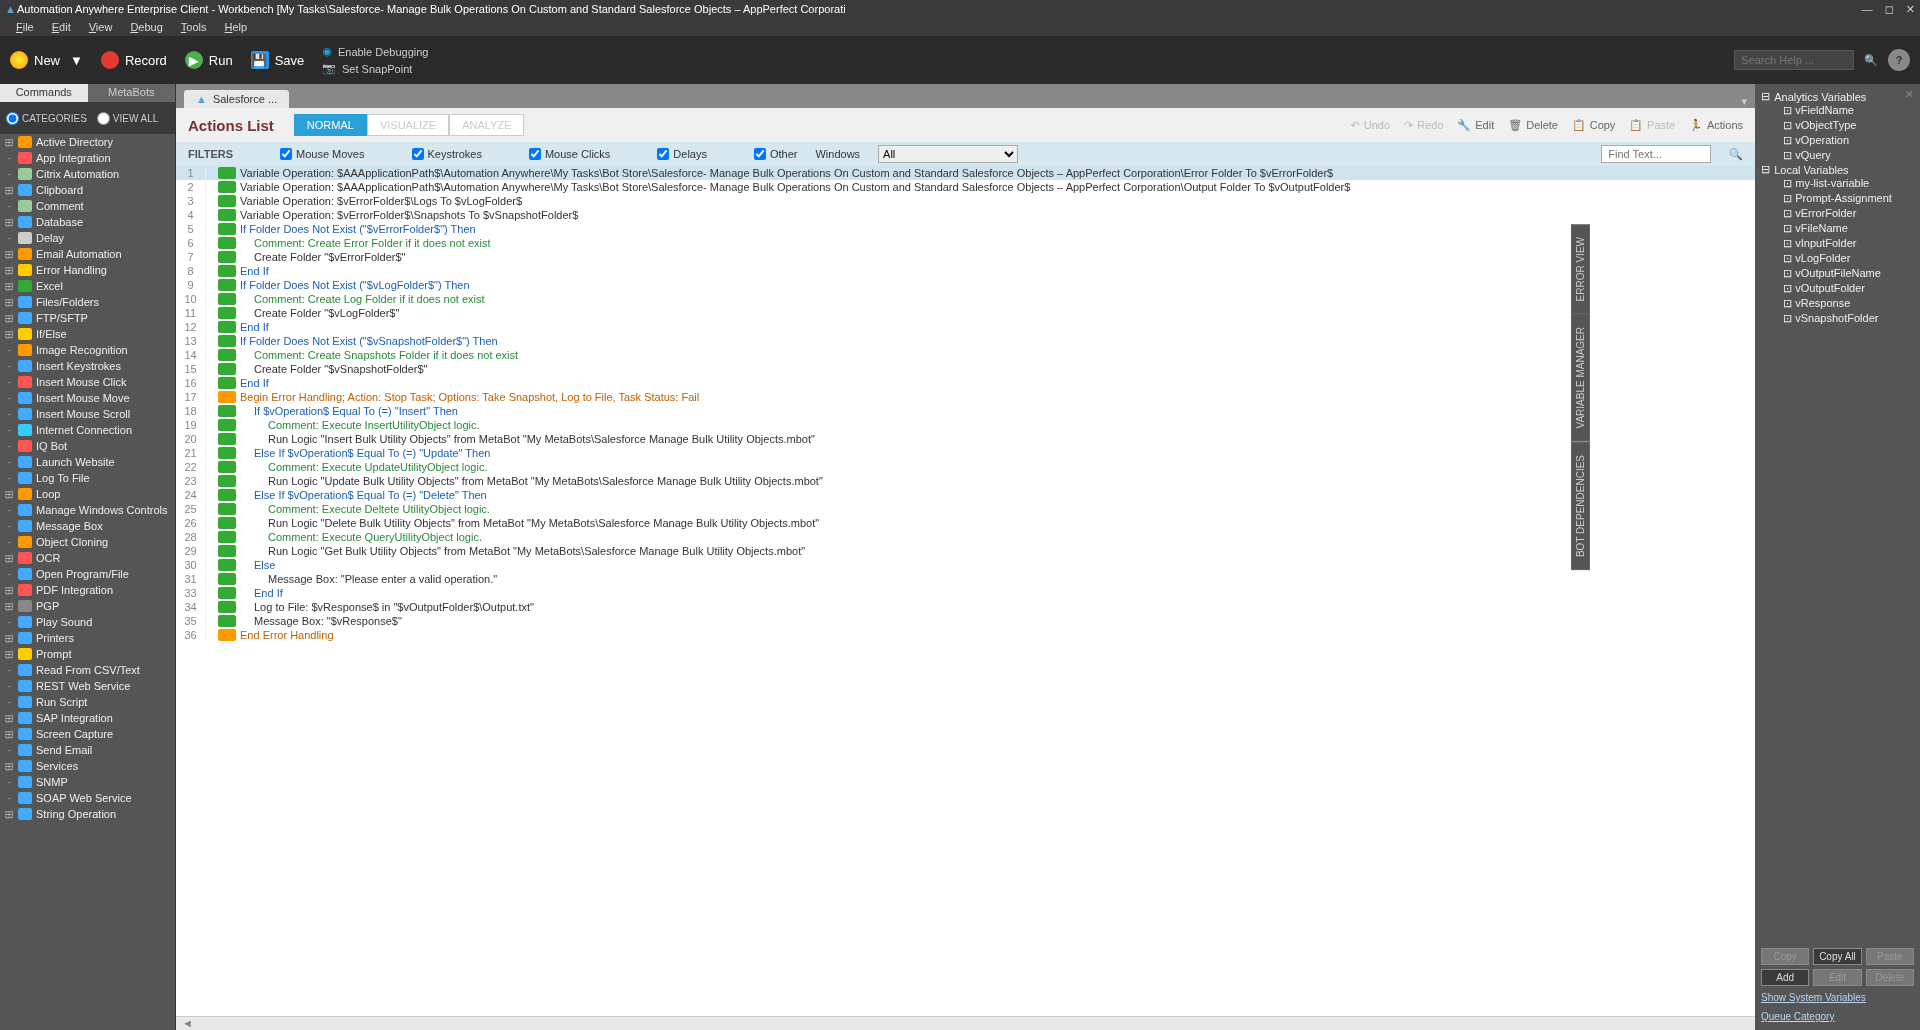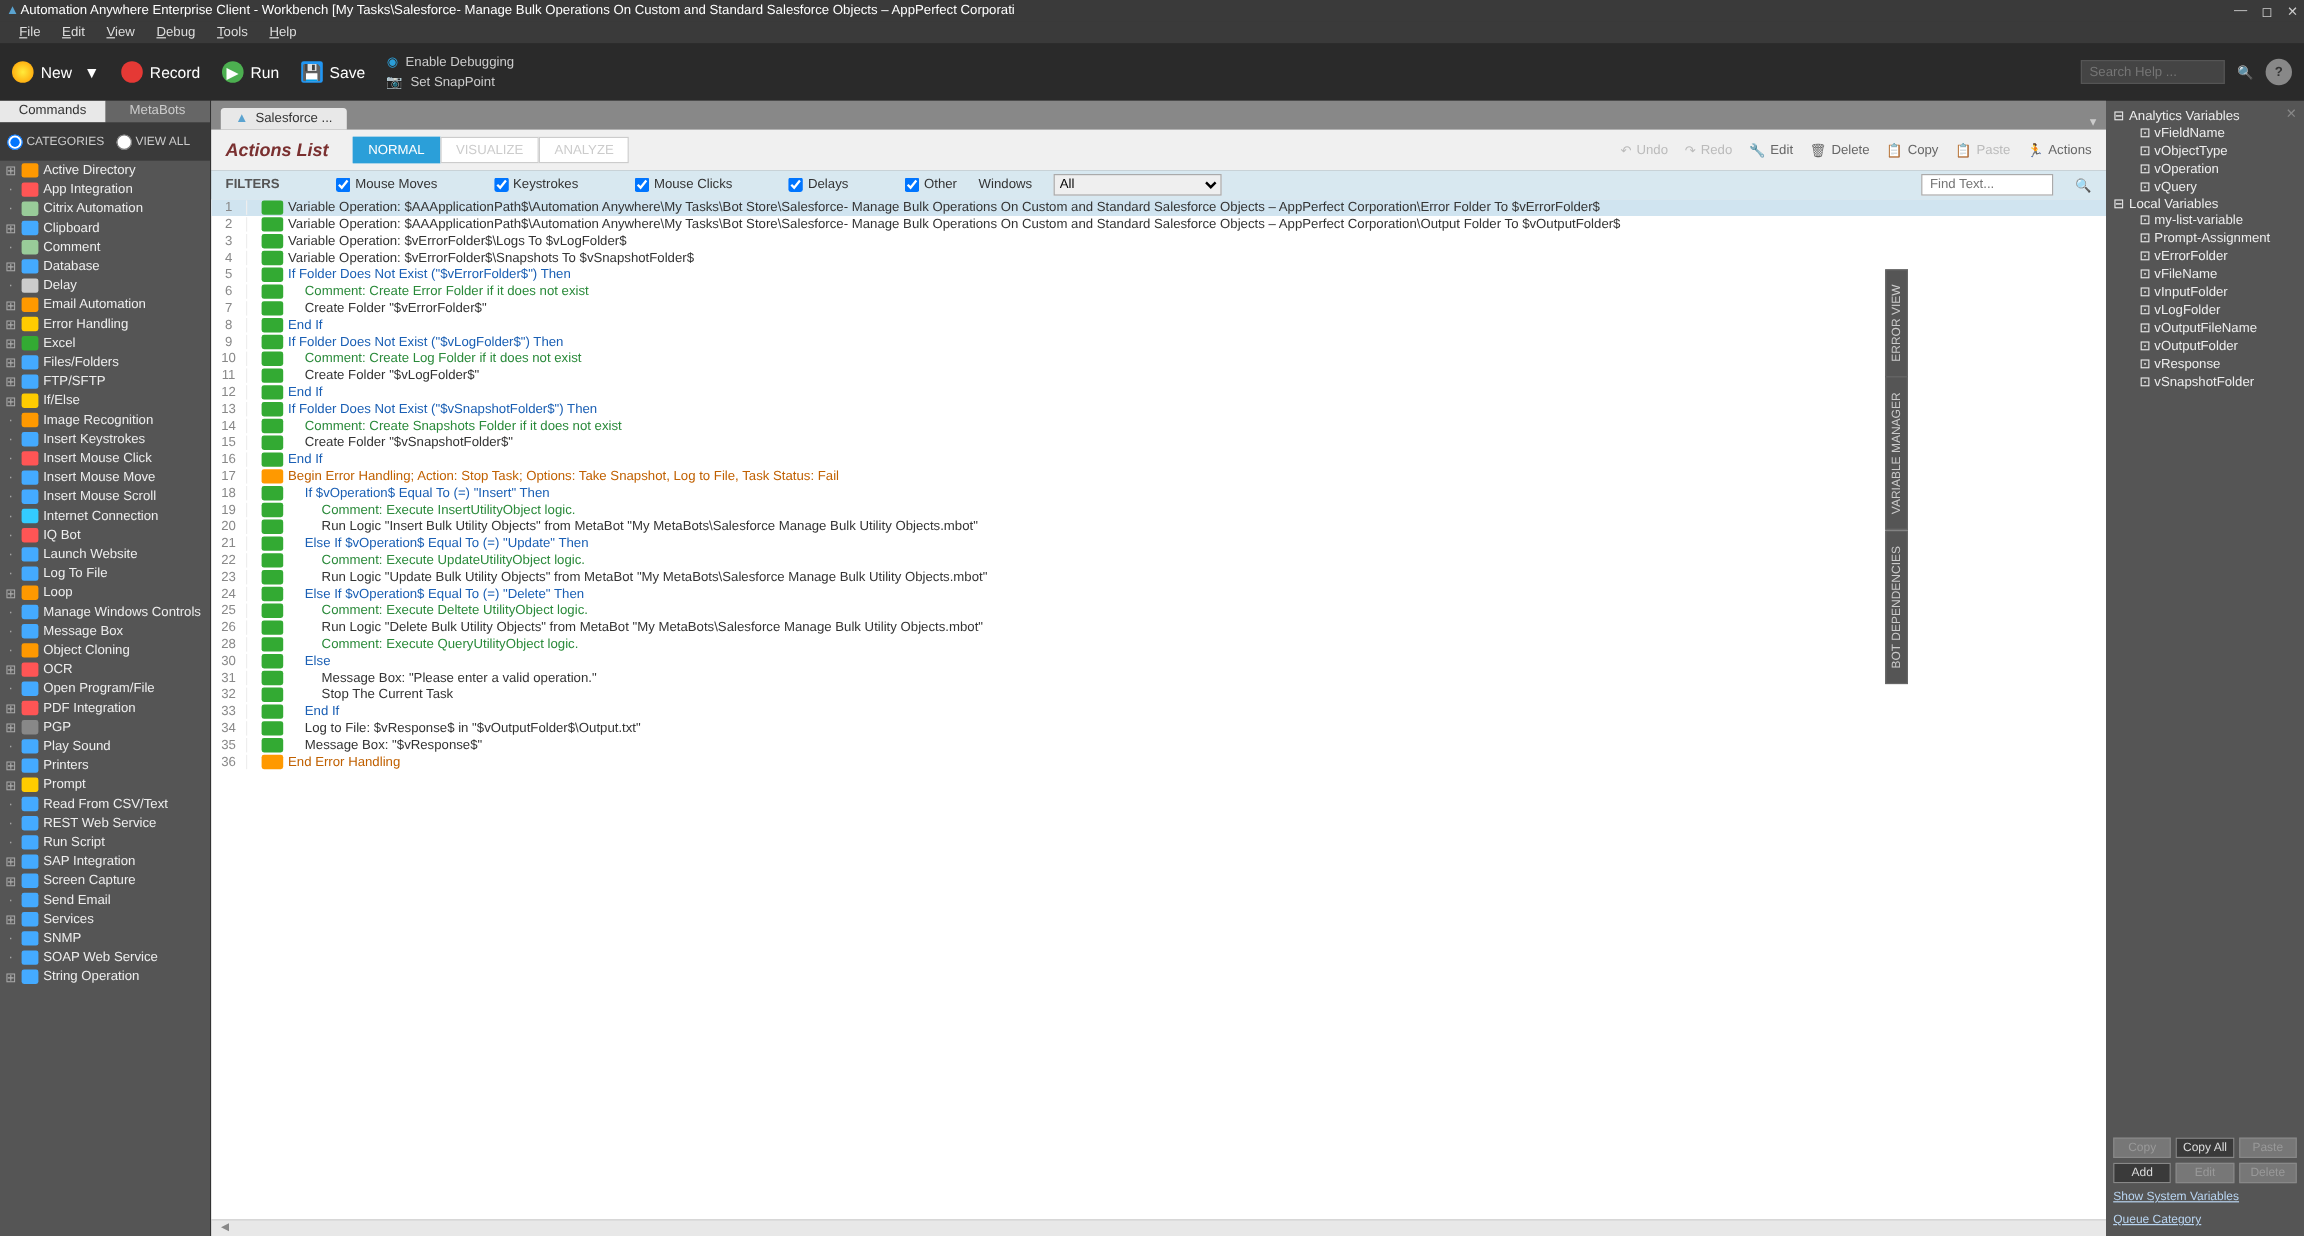--- a/index.html
+++ b/index.html
@@ -26,21 +26,21 @@
 .sidebar-header { background: #3a3a3a; height: 20px; display: flex; align-items: center; padding: 16px 6px; gap: 10px; }
 .sidebar-header label { display: flex; align-items: center; gap: 3px; font-size: 10px; }
 .command-list { flex: 1; overflow-y: auto; background: #555; }
 .command-item { display: flex; align-items: center; height: 16px; padding: 0 4px; gap: 4px; color: #eee; cursor: pointer; font-size: 11px; white-space: nowrap; }
 .command-expand { width: 10px; text-align: center; color: #aaa; }
 .command-icon { width: 14px; height: 12px; display: inline-block; }
 .content { flex: 1; background: #888; display: flex; flex-direction: column; position: relative; }
 .tab-strip { height: 24px; background: #888; display: flex; align-items: flex-end; padding: 4px 8px 0; }
 .tab { background: #e8e8e8; padding: 3px 12px; border-radius: 3px 3px 0 0; display: flex; align-items: center; gap: 6px; font-size: 11px; color: #333; }
 .actions-header { background: #f0f0f0; height: 34px; display: flex; align-items: center; padding: 0 12px; }
-.actions-title { font-size: 15px; font-weight: bold; color: #7a3030; font-style: italic; }
+.actions-title { font-size: 15px; font-weight: bold; color: #7a3030; }
 .view-buttons { margin-left: 20px; display: flex; }
 .view-btn { padding: 4px 12px; border: 1px solid #ccc; font-size: 11px; cursor: pointer; background: #fff; }
 .view-btn.active { background: #2b9fd9; color: #fff; border-color: #2b9fd9; }
 .action-btns { margin-left: auto; display: flex; gap: 14px; align-items: center; color: #666; }
 .action-btn { display: flex; align-items: center; gap: 4px; font-size: 11px; cursor: pointer; }
 .action-btn.disabled { color: #bbb; }
 .filters-bar { background: #d8e8f0; height: 24px; display: flex; align-items: center; padding: 0 12px; gap: 18px; font-size: 11px; color: #333; }
 .filters-label { font-weight: bold; color: #555; }
 .filter-item { display: flex; align-items: center; gap: 4px; margin-left: 29px; }
 .filter-item input { width: 12px; height: 12px; }
@@ -597,36 +597,36 @@
             <span class="line-icon" style="background:#3a3;border-radius:2px"></span>
             <span class="line-text  indent2">Run Logic "Delete Bulk Utility Objects" from MetaBot "My MetaBots\Salesforce Manage Bulk Utility Objects.mbot"</span>
           </div>
           <div class="code-line">
             <span class="line-num">28</span>
             <span style="width:8px"></span>
             <span class="line-icon" style="background:#3a3;border-radius:2px"></span>
             <span class="line-text green indent2">Comment: Execute QueryUtilityObject logic.</span>
           </div>
           <div class="code-line">
+            <span class="line-num">29</span>
+            <span style="width:8px"></span>
+            <span class="line-icon" style="background:#3a3;border-radius:2px"></span>
+            <span class="line-text  indent2">Run Logic "Get Bulk Utility Objects" from MetaBot "My MetaBots\Salesforce Manage Bulk Utility Objects.mbot"</span>
+          </div>
+          <div class="code-line">
             <span class="line-num">30</span>
             <span style="width:8px"></span>
             <span class="line-icon" style="background:#3a3;border-radius:2px"></span>
             <span class="line-text blue indent1">Else</span>
           </div>
           <div class="code-line">
             <span class="line-num">31</span>
             <span style="width:8px"></span>
             <span class="line-icon" style="background:#3a3;border-radius:2px"></span>
             <span class="line-text  indent2">Message Box: "Please enter a valid operation."</span>
-          </div>
-          <div class="code-line">
-            <span class="line-num">32</span>
-            <span style="width:8px"></span>
-            <span class="line-icon" style="background:#3a3;border-radius:2px"></span>
-            <span class="line-text  indent2">Stop The Current Task</span>
           </div>
           <div class="code-line">
             <span class="line-num">33</span>
             <span style="width:8px"></span>
             <span class="line-icon" style="background:#3a3;border-radius:2px"></span>
             <span class="line-text blue indent1">End If</span>
           </div>
           <div class="code-line">
             <span class="line-num">34</span>
             <span style="width:8px"></span>

